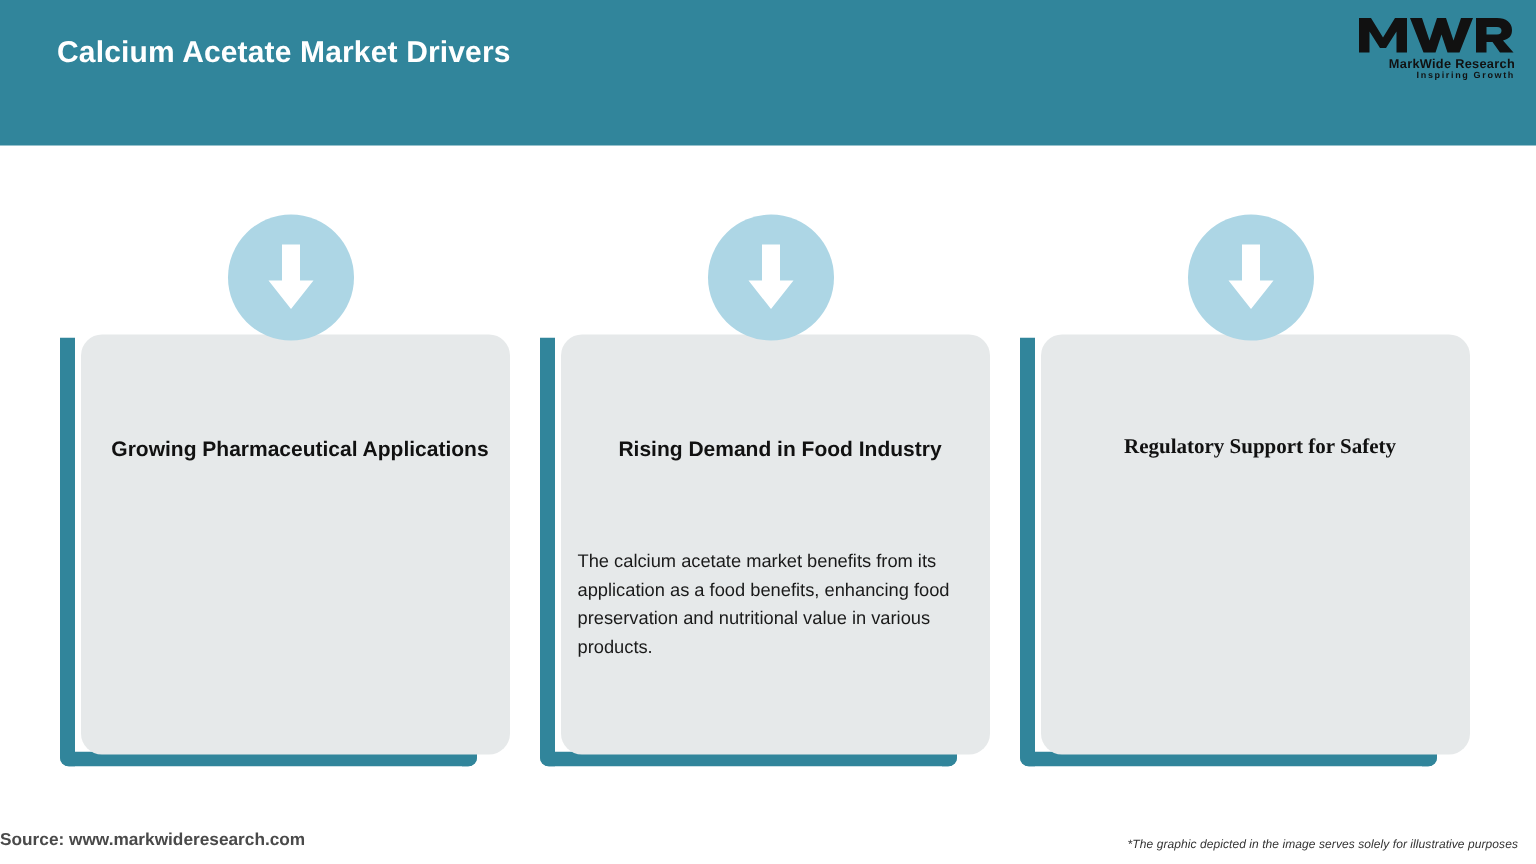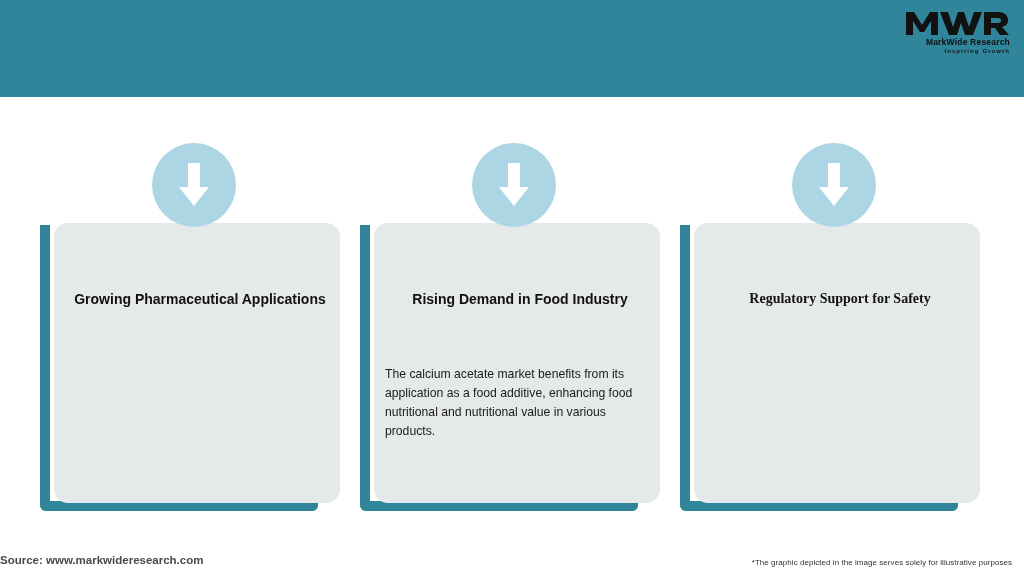--- a/index.html
+++ b/index.html
@@ -154,26 +154,28 @@
     font-weight: bold;
     color: #4a4a4a;
   }
   .footer-note {
     position: absolute;
     right: 12px;
     top: 558px;
     font-size: 8px;
     color: #333333;
     letter-spacing: 0.05px;
+    font-style: italic;
   }
 </style>
 </head>
 <body>
 
 <div class="header">
+  <div class="header-title">Calcium Acetate Market Drivers</div>
 
   <div class="logo">
     <svg class="logo-mark" viewBox="0 0 108 30">
       <g fill="#111111">
         <path d="M4 27 L4 4 L12 4 L20 17 L28 4 L36 4 L36 27 L29 27 L29 13 L22 24 L18 24 L11 13 L11 27 Z"></path>
         <path d="M38 4 L46 4 L51 19 L56 4 L62 4 L67 19 L72 4 L80 4 L71 27 L63 27 L59 15 L55 27 L47 27 Z"></path>
         <path d="M82 27 L82 4 L96 4 C102 4 106 7 106 12 C106 16 104 18 100 19 L107 27 L98 27 L93 20 L89 20 L89 27 Z M89 10 L89 15 L96 15 C98 15 99 14 99 12.5 C99 11 98 10 96 10 Z"></path>
       </g>
     </svg>
     <span class="logo-name">MarkWide Research</span>
@@ -196,21 +198,21 @@
 
   <div class="card-wrap c2">
     <div class="card-frame"></div>
     <div class="card-body"></div>
     <div class="card-icon">
       <svg width="38" height="48" viewBox="0 0 38 48">
         <path d="M13 2 L25 2 L25 26 L34 26 L19 45 L4 26 L13 26 Z" fill="#FFFFFF"></path>
       </svg>
     </div>
     <div class="card-title">Rising Demand in Food Industry</div>
-    <div class="card-text">The calcium acetate market benefits from its application as a food additive, enhancing food nutritional and nutritional value in various products.</div>
+    <div class="card-text">The calcium acetate market benefits from its application as a food benefits, enhancing food preservation and nutritional value in various products.</div>
   </div>
 
   <div class="card-wrap c3">
     <div class="card-frame"></div>
     <div class="card-body"></div>
     <div class="card-icon">
       <svg width="38" height="48" viewBox="0 0 38 48">
         <path d="M13 2 L25 2 L25 26 L34 26 L19 45 L4 26 L13 26 Z" fill="#FFFFFF"></path>
       </svg>
     </div>

